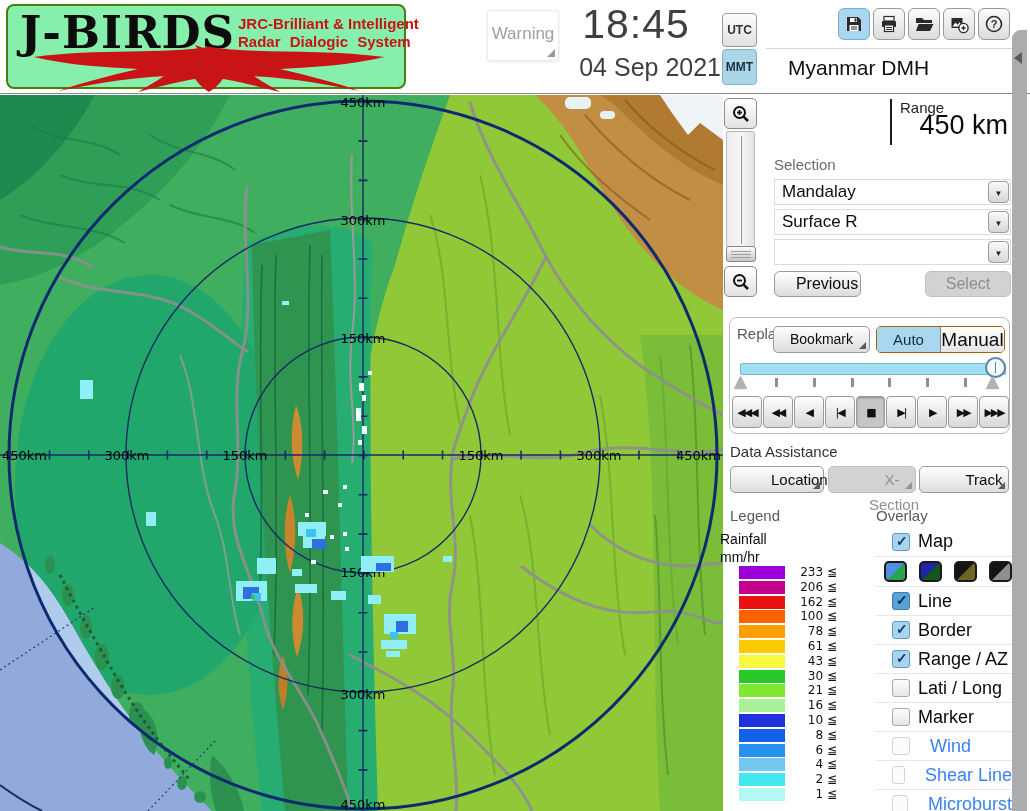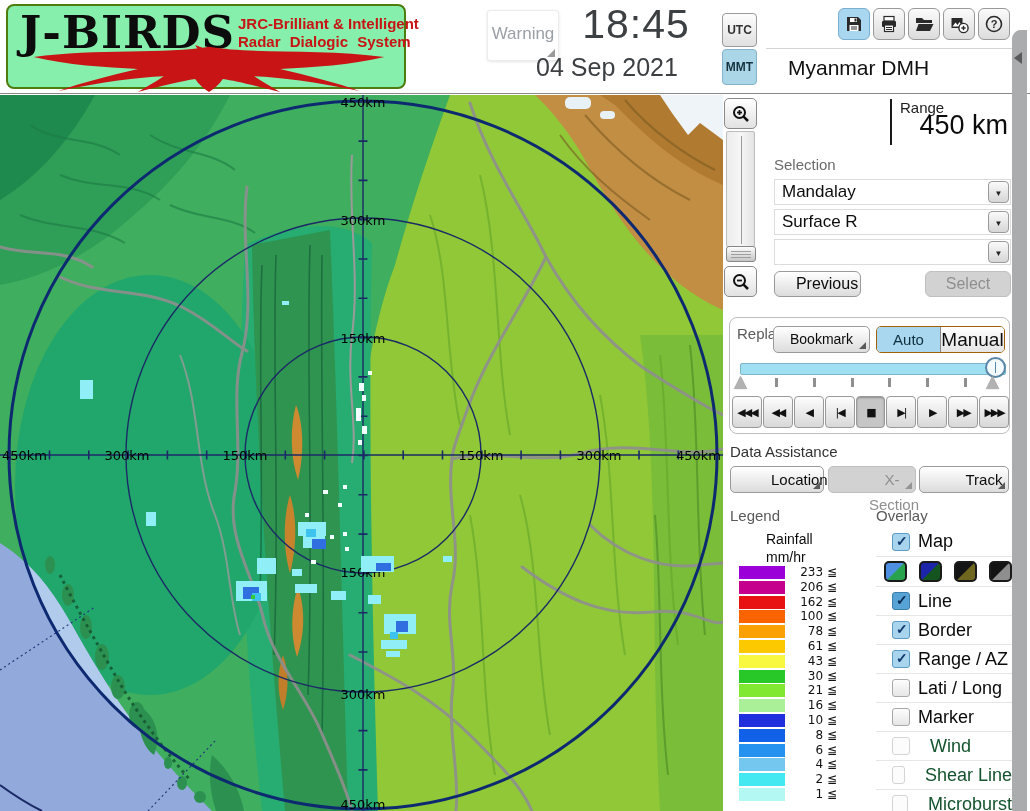--- a/index.html
+++ b/index.html
@@ -14,21 +14,21 @@
   .logo-tagline { position:absolute; left:230px; top:9px; color:#c81414; font-weight:bold; font-size:15px; line-height:18px; white-space:nowrap; }
   .logo-tagline .tg2 { word-spacing:5px; }
   .eagle { position:absolute; left:6px; top:38px; }
 
   .warning-btn { position:absolute; left:487px; top:10px; width:72px; height:51px; background:#fff; border:1px solid #ececec; border-radius:3px; box-shadow:0 1px 3px rgba(0,0,0,0.10); color:#9aa0a6; font-size:17px; text-align:center; padding-top:13px; }
   .fold { position:absolute; right:3px; bottom:3px; width:0; height:0; border-left:8px solid transparent; border-bottom:8px solid #9a9a9a; }
   .fold.dark { border-bottom-color:#5a5a5a; border-left-width:7px; border-bottom-width:7px; }
   .fold.dim  { border-bottom-color:#949494; border-left-width:7px; border-bottom-width:7px; }
 
   .time  { position:absolute; left:552px; top:1px;  width:168px; text-align:center; font-size:41px; color:#3c4043; letter-spacing:1px; }
-  .date  { position:absolute; left:519px; top:53px; width:176px; text-align:center; font-size:25px; color:#3c4043; }
+  .date  { position:absolute; left:545px; top:53px; width:176px; text-align:right; font-size:25px; color:#3c4043; }
 
   .tz-btn { position:absolute; left:722px; width:35px; border-radius:4px; text-align:center; font-size:12px; font-weight:bold; }
   .tz-utc { top:13px; height:34px; line-height:32px; background:linear-gradient(#fdfdfd,#e0e0e0); border:1px solid #9a9a9a; color:#333; }
   .tz-mmt { top:49px; height:36px; line-height:34px; background:#aad6e8; border:1px solid #85b4ca; color:#17323f; }
 
   .tb-btn { position:absolute; top:8px; width:32px; height:32px; border:1px solid #999; border-radius:6px; background:linear-gradient(#fbfbfb,#dcdcdc); display:flex; align-items:center; justify-content:center; }
   .tb-btn.active { background:#a9d7ef; border-color:#7aafd0; }
   .tb-sep { position:absolute; left:766px; top:48px; width:246px; height:1px; background:#d4d4d4; }
   .station-title { position:absolute; left:788px; top:56px; font-size:21px; color:#111; }
 
@@ -79,41 +79,41 @@
   .pb-btn.active { background:#c6c6c6; box-shadow:inset 0 1px 2px rgba(0,0,0,0.3); }
   .pb-g { font-family:"DejaVu Sans",sans-serif; font-size:11px; color:#111; letter-spacing:-2px; white-space:nowrap; }
 
   .da-label { position:absolute; left:730px; top:443px; font-size:15px; color:#333; }
   .da-btn { height:27px; top:466px; font-size:15px; line-height:25px;padding-left:40px; }
   .da-loc { left:730px; width:94px; }
   .da-xs  { left:828px; width:88px; }
   .da-trk { left:919px; width:90px; }
 
   .legend-label { position:absolute; left:730px; top:507px; font-size:15px; color:#5a5a5a; }
-  .legend-title { position:absolute; left:766px; top:530px; font-size:14px; color:#0c0c0c; line-height:18px; }
+  .legend-title { position:absolute; left:720px; top:530px; font-size:14px; color:#0c0c0c; line-height:18px; }
   .legend-list { position:absolute; left:739px; top:566px; }
   .lg-row { display:flex; align-items:center; height:13px; margin-bottom:1.8px; }
   .lg-sw { width:46px; height:13px; }
   .lg-lb { width:52px; text-align:right; font-family:"DejaVu Sans",sans-serif; font-size:12px; color:#111; line-height:13px; }
 
   .overlay-label { position:absolute; left:876px; top:507px; font-size:15px; color:#5a5a5a; }
   .overlay-list { position:absolute; left:876px; top:527px; width:136px; }
   .ov-row { height:29px; display:flex; align-items:center; border-top:1px solid #e6e6e6; }
   .ov-row.first { border-top:none; }
   .ov-swrow { height:30px; display:flex; align-items:center; border-top:1px solid #e6e6e6; padding-left:8px; gap:12px; }
   .ov-ms { width:23px; height:21px; border:2px solid #1a1a1a; border-radius:5px; }
   .cb { width:18px; height:18px; margin-left:16px; border-radius:3px; position:relative; }
   .cb.checked { background:#a8d4ee; border:1px solid #5d9cc6; }
   .cb.checked.dark { background:#57a3d6; border-color:#3d7eab; }
   .cb.unchecked { background:linear-gradient(#fdfdfd,#e6e6e6); border:1px solid #a8a8a8; }
   .cb.unchecked.disabled { background:#fcfcfc; border:1px solid #d4d4d4; }
   .ck { position:absolute; left:3px; top:-1px; font-size:14px; font-weight:bold; color:#123a6e; }
   .cb.dark .ck { color:#0a2a52; }
   .ov-lb { margin-left:8px; font-size:18px; color:#0a0a0a; white-space:nowrap; }
-  .ov-lb.dis { color:#14532d;margin-left:20px; }
+  .ov-lb.dis { color:#3b82f6;margin-left:20px; }
 
   .collapse-strip { position:absolute; left:1012px; top:30px; width:15px; height:781px; background:#abacae; border-radius:9px 0 0 0; }
   .strip-arrow { position:absolute; left:1014px; top:52px; width:0; height:0; border-top:6px solid transparent; border-bottom:6px solid transparent; border-right:8px solid #5a5a5a; }
 </style>
 </head>
 <body>
 
 <div class="app">
 
   <div class="header">

